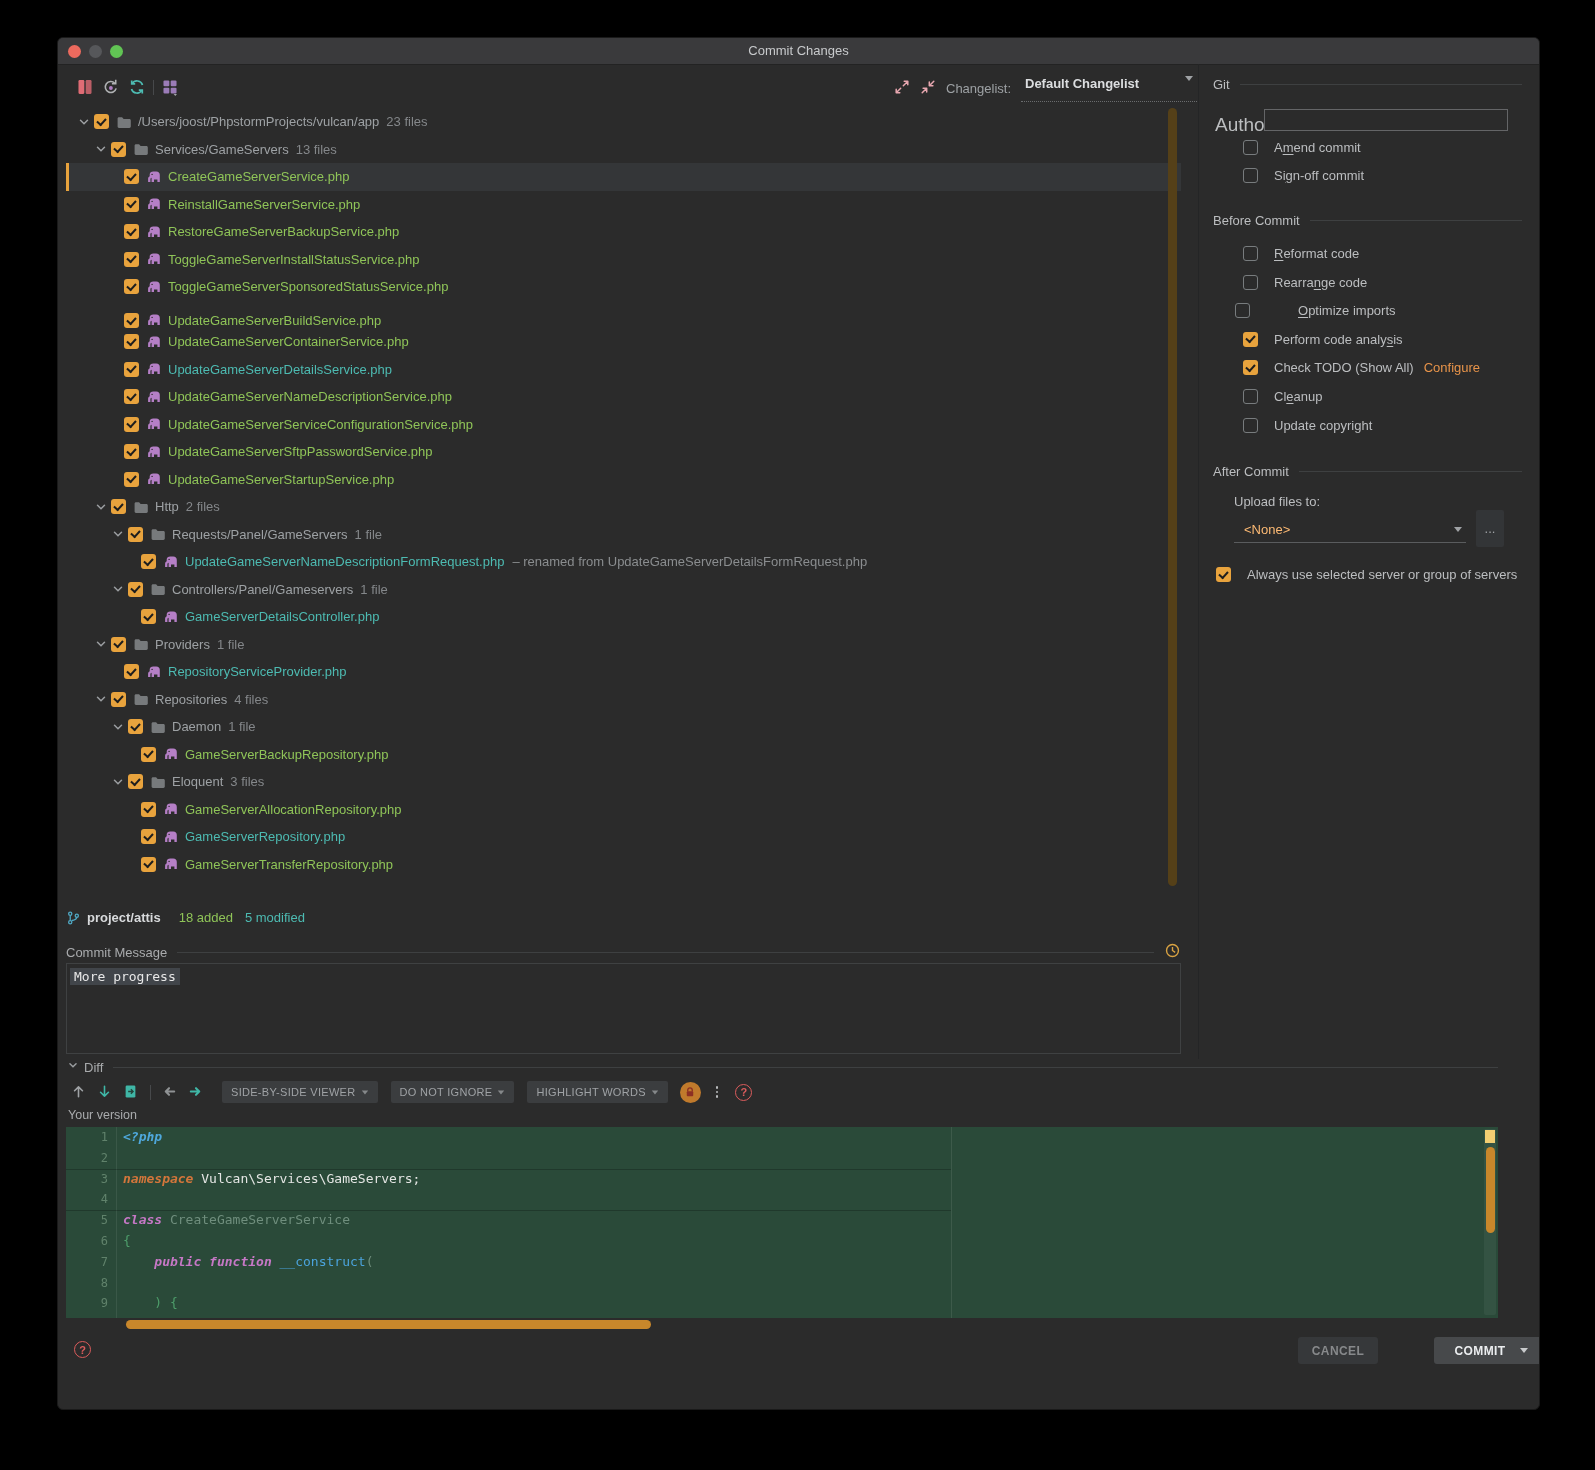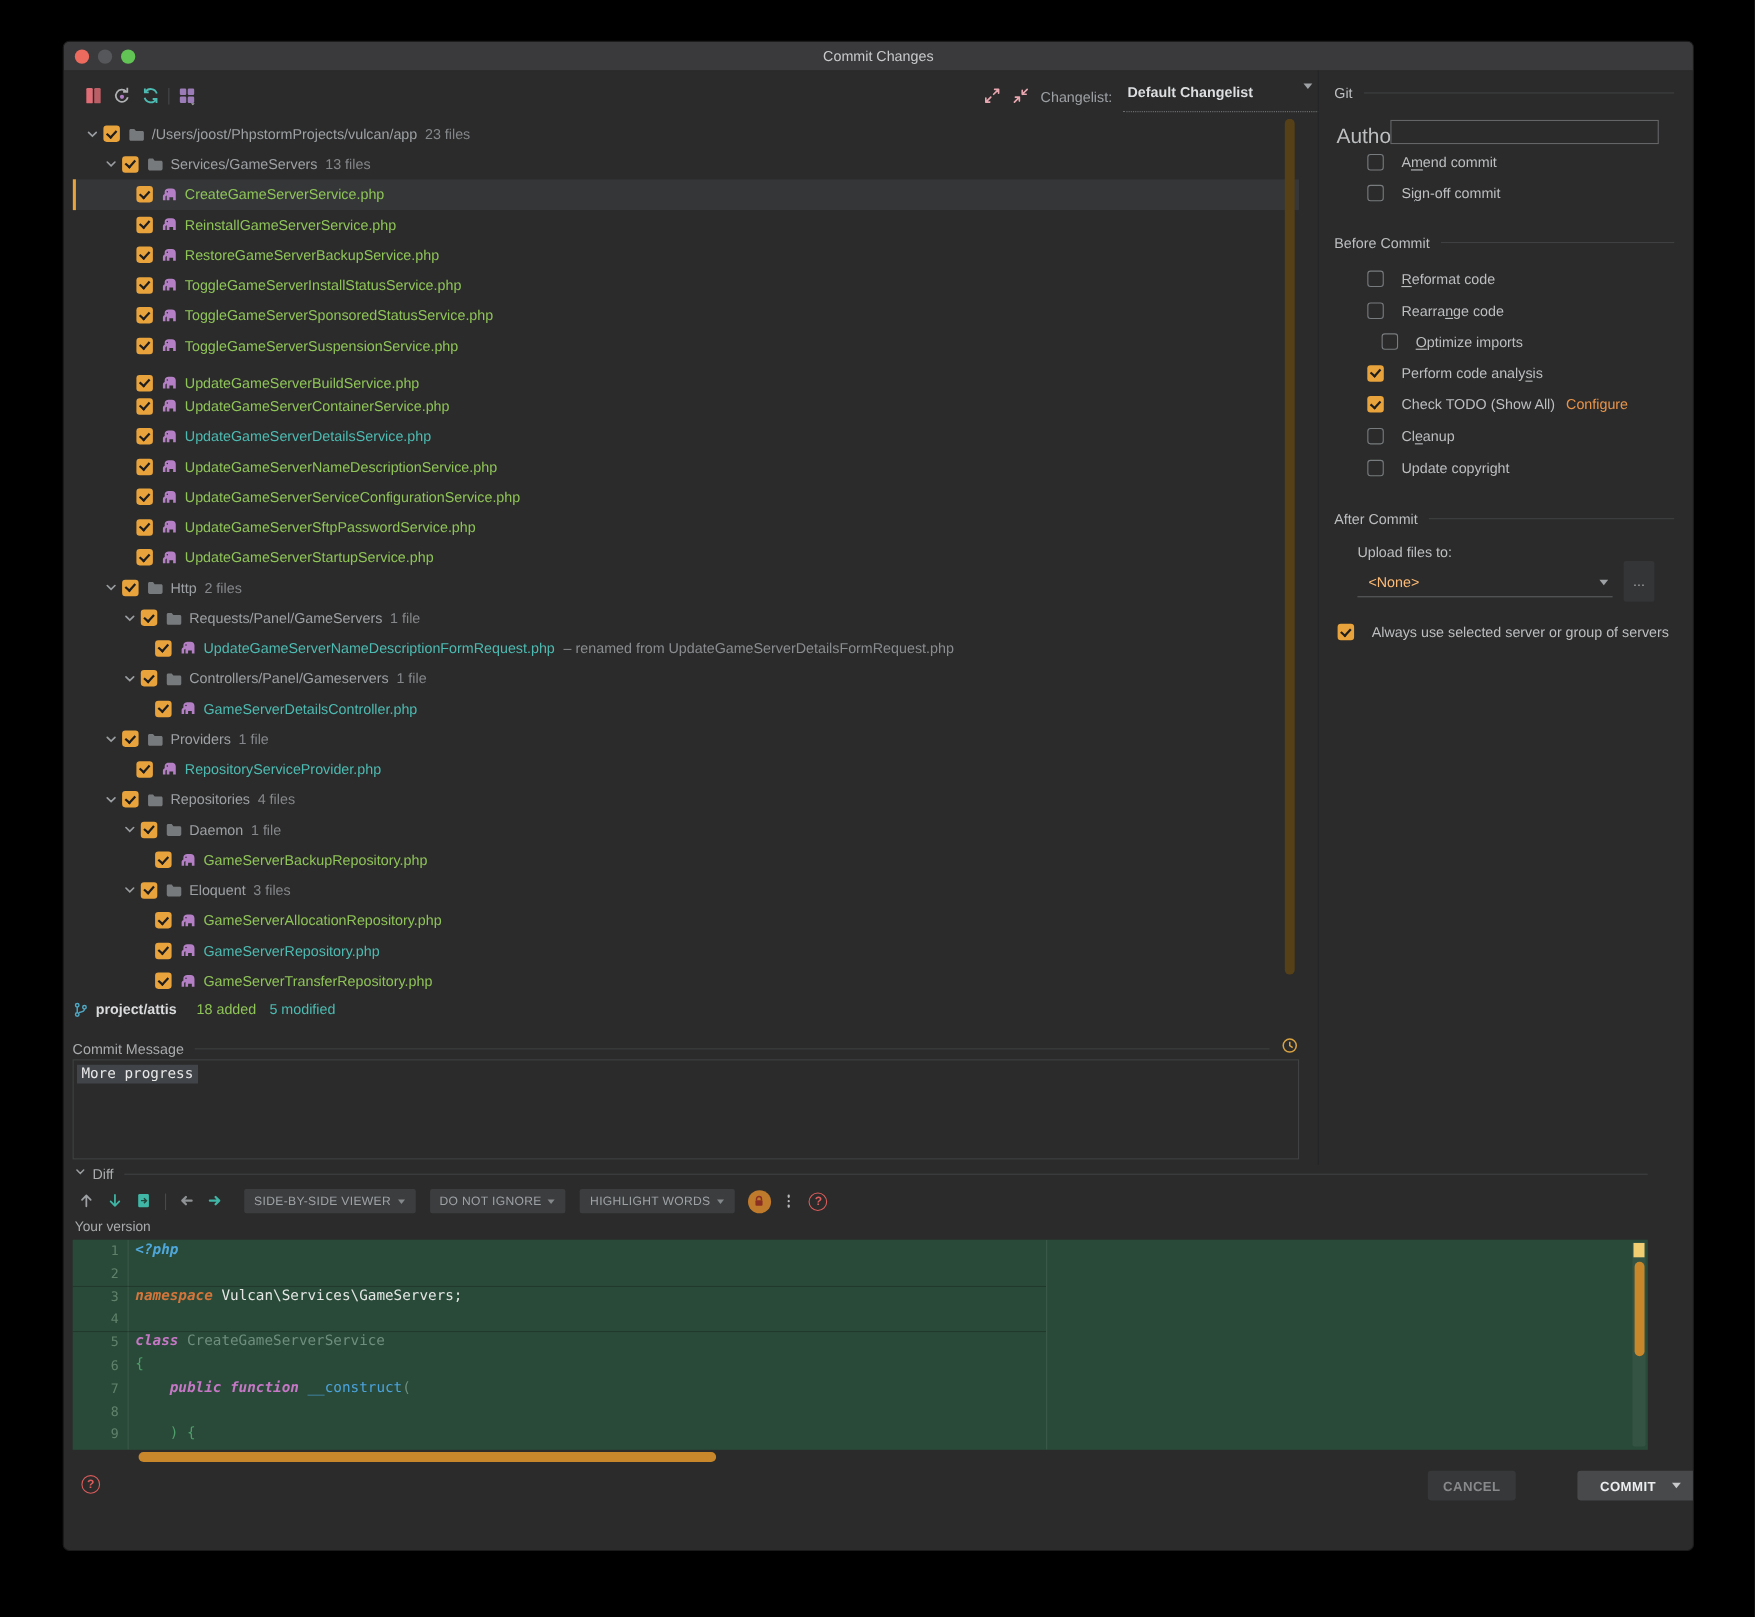--- a/index.html
+++ b/index.html
@@ -244,28 +244,20 @@
         <div class="lbl added">ToggleGameServerInstallStatusService.php</div>
       </div>
       <div class="trow" style="padding-left: 58px;">
         <div class="cb on"></div>
         <div class="ficon"><svg width="16" height="16" viewBox="0 0 16 16">
             <path fill="#B57FC6" d="M2.1 13.1 V9.9 c0-1.3.6-2.2 1.6-2.6 V5.6 c0-2.1 1.5-3.2 3.6-3.2 h2.9 c2.3 0 3.6 1.4 3.6 3.5 v7.2 h-2.4 V10.4 H8 v2.7 H5.6 V8.7 c-.8.1-1.2.6-1.2 1.5 v2.9 Z"></path>
             <circle cx="6.1" cy="5.4" r=".7" fill="#2B2B2B"></circle>
           </svg></div>
         <div class="lbl added">ToggleGameServerSponsoredStatusService.php</div>
       </div>
-      <div class="trow" style="padding-left: 58px;">
-        <div class="cb on"></div>
-        <div class="ficon"><svg width="16" height="16" viewBox="0 0 16 16">
-            <path fill="#B57FC6" d="M2.1 13.1 V9.9 c0-1.3.6-2.2 1.6-2.6 V5.6 c0-2.1 1.5-3.2 3.6-3.2 h2.9 c2.3 0 3.6 1.4 3.6 3.5 v7.2 h-2.4 V10.4 H8 v2.7 H5.6 V8.7 c-.8.1-1.2.6-1.2 1.5 v2.9 Z"></path>
-            <circle cx="6.1" cy="5.4" r=".7" fill="#2B2B2B"></circle>
-          </svg></div>
-        <div class="lbl added">ToggleGameServerSuspensionService.php</div>
-      </div>
       <div class="trow" style="padding-left: 58px; align-items: flex-end;">
         <div class="cb on"></div>
         <div class="ficon"><svg width="16" height="16" viewBox="0 0 16 16">
             <path fill="#B57FC6" d="M2.1 13.1 V9.9 c0-1.3.6-2.2 1.6-2.6 V5.6 c0-2.1 1.5-3.2 3.6-3.2 h2.9 c2.3 0 3.6 1.4 3.6 3.5 v7.2 h-2.4 V10.4 H8 v2.7 H5.6 V8.7 c-.8.1-1.2.6-1.2 1.5 v2.9 Z"></path>
             <circle cx="6.1" cy="5.4" r=".7" fill="#2B2B2B"></circle>
           </svg></div>
         <div class="lbl added">UpdateGameServerBuildService.php</div>
       </div>
       <div class="trow" style="padding-left: 58px;">
         <div class="cb on"></div>
@@ -591,21 +583,21 @@
       </div>
     <div id="before-items">
         <div class="opt-row" style="top: 182px; left: 44px;">
           <div class="cb off"></div>
           <div class="lb"><u>R</u>eformat code</div>
         </div>
         <div class="opt-row" style="top: 210.6px; left: 44px;">
           <div class="cb off"></div>
           <div class="lb">Rearra<u>n</u>ge code</div>
         </div>
-        <div class="opt-row" style="top: 239.2px; left: 57px;">
+        <div class="opt-row" style="top: 239.2px; left: 36px; gap: 32px;">
           <div class="cb off"></div>
           <div class="lb"><u>O</u>ptimize imports</div>
         </div>
         <div class="opt-row" style="top: 267.8px; left: 44px;">
           <div class="cb on"></div>
           <div class="lb">Perform code analy<u>s</u>is</div>
         </div>
         <div class="opt-row" style="top: 296.4px; left: 44px;">
           <div class="cb on"></div>
           <div class="lb">Check TODO (Show All)</div>

